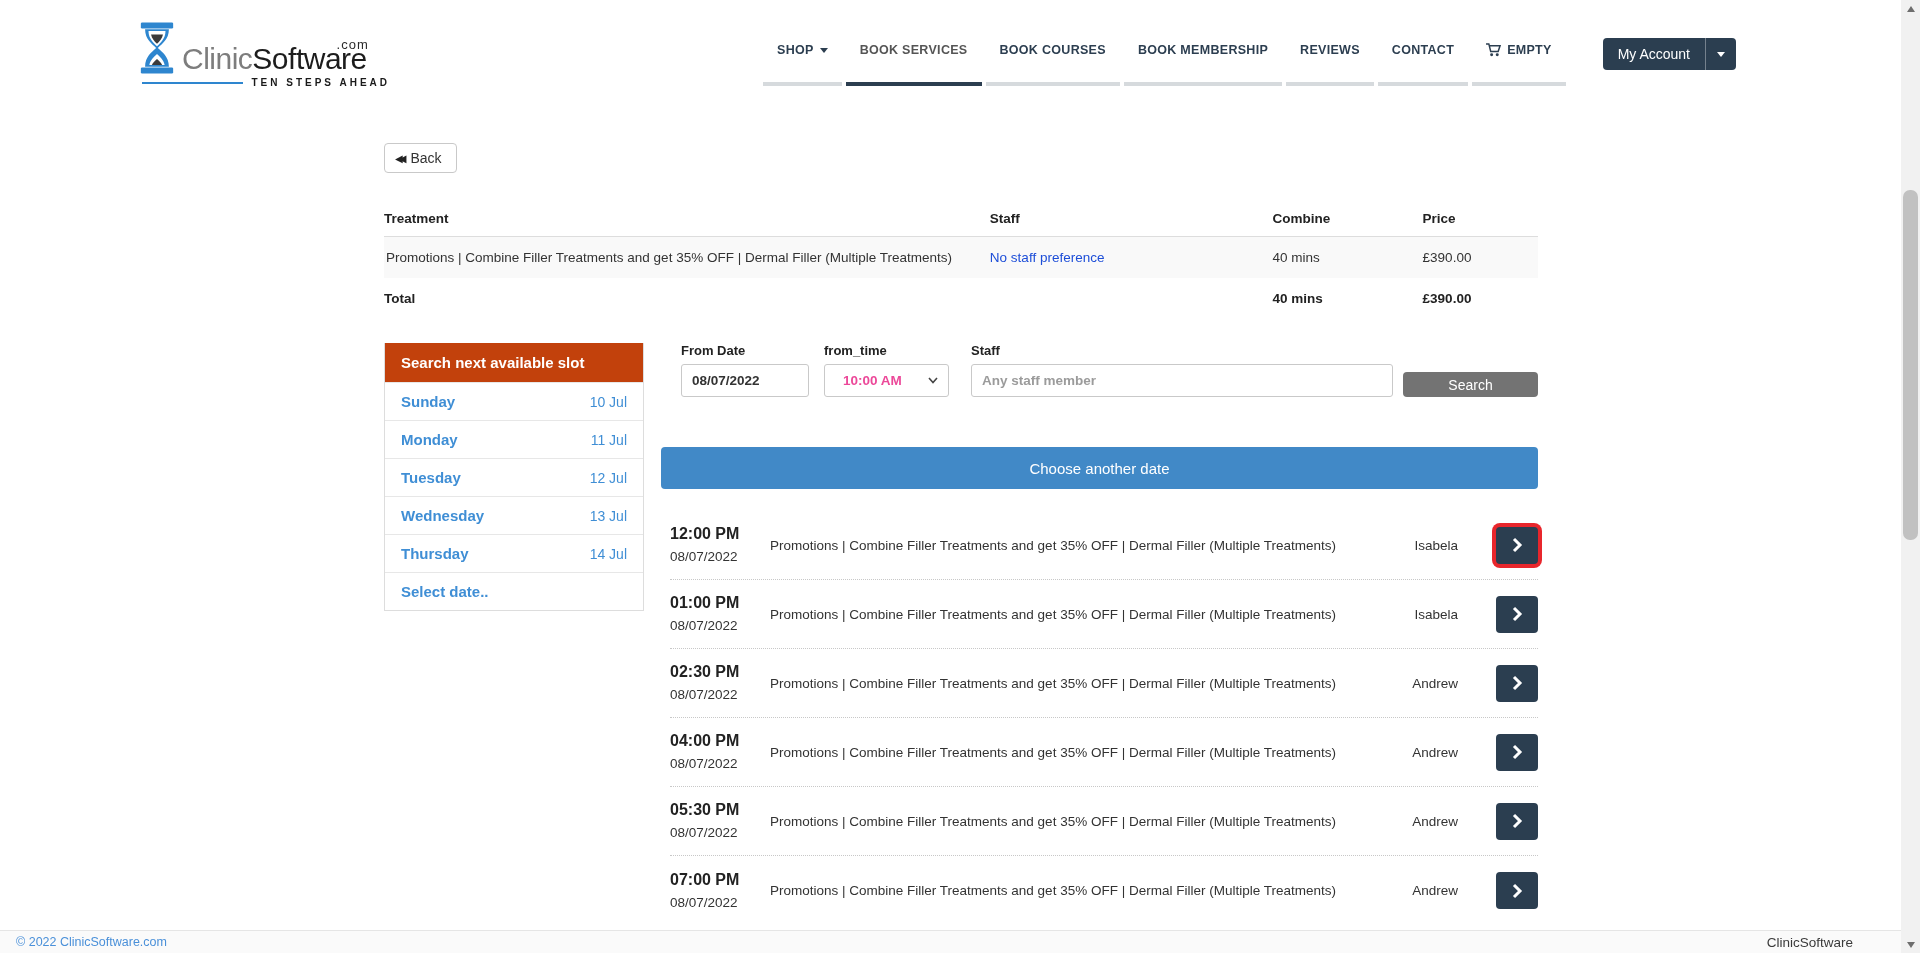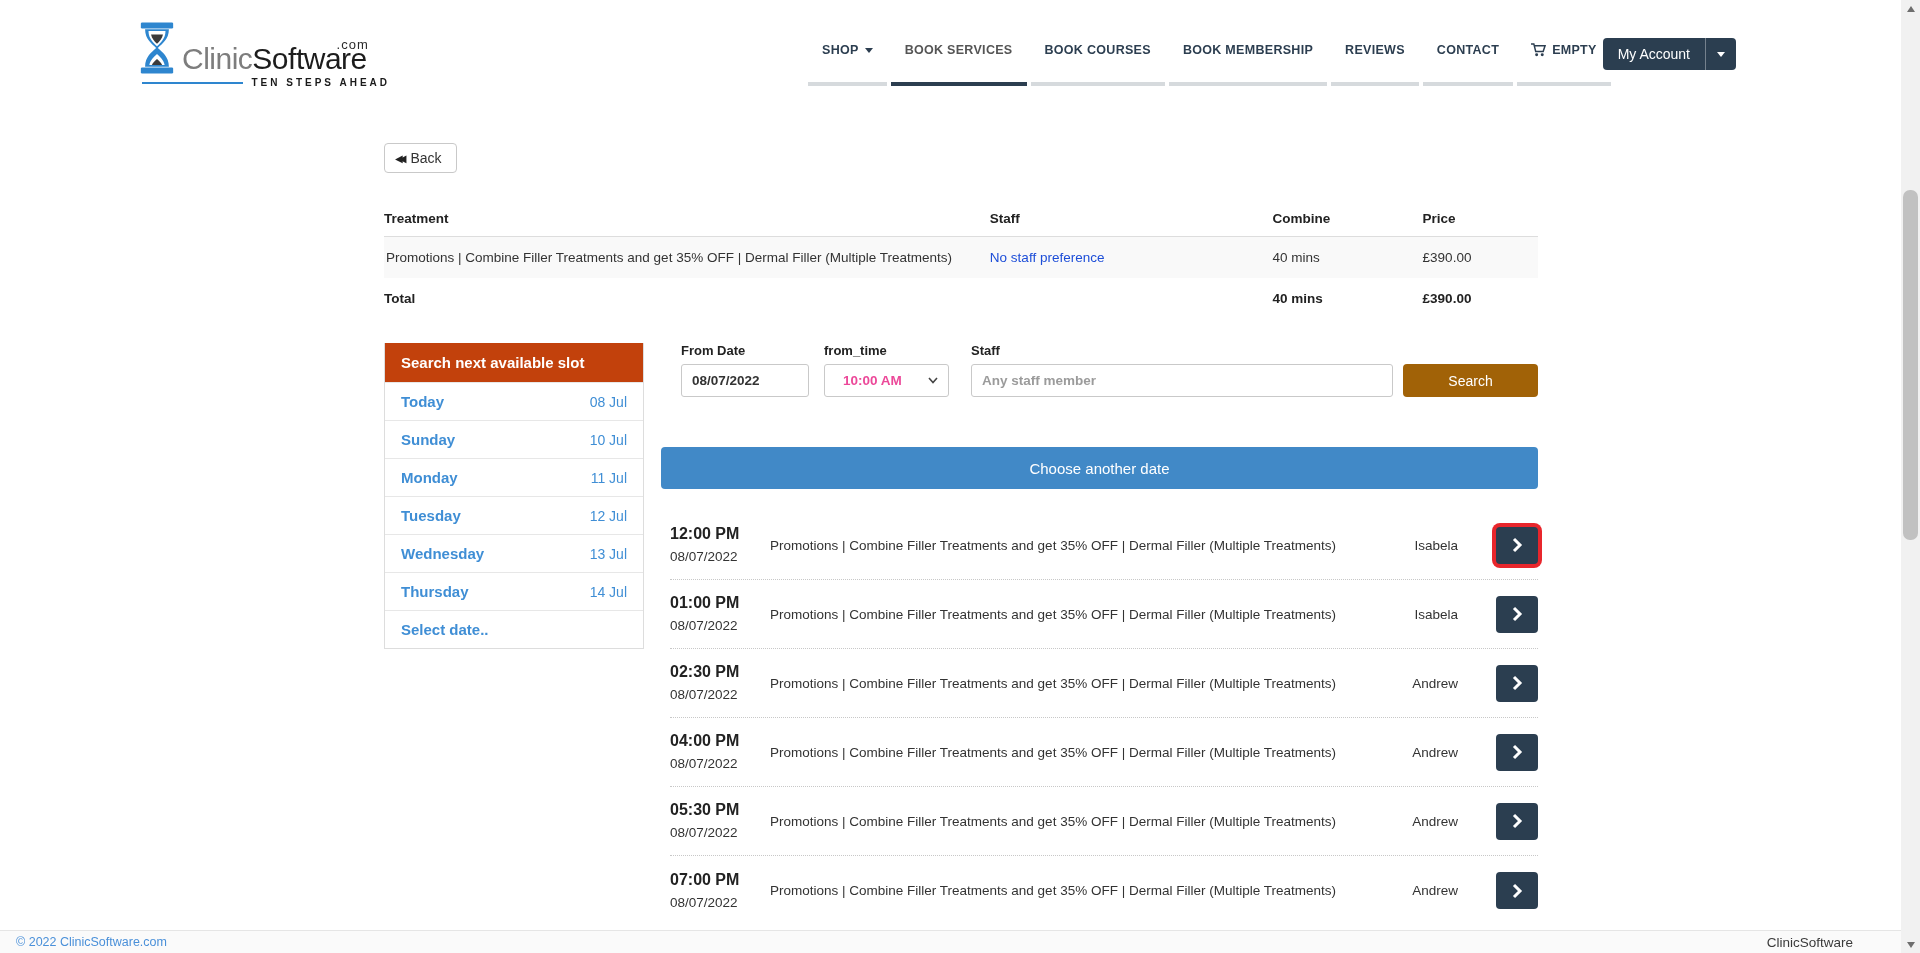--- a/index.html
+++ b/index.html
@@ -12,21 +12,21 @@
   .logo-row { display:flex; align-items:flex-end; }
   .logo-icon { width:34px; height:52px; margin-right:8px; }
   .wordmark { position:relative; font-size:30px; letter-spacing:-0.5px; line-height:30px; white-space:nowrap; }
   .wm-clinic { color:#7d7d7d; }
   .wm-software { color:#1c1c1c; }
   .wm-tld { position:absolute; right:-2px; top:-14px; font-size:13px; color:#2b2b2b; letter-spacing:1px; }
   .logo-tagline { display:flex; align-items:center; margin-top:3px; margin-left:2px; }
   .logo-tagline .tagline-line { flex:1; height:2px; background:#2e86cf; margin-right:8px; }
   .logo-tagline .tagline-text { font-size:10px; font-weight:bold; letter-spacing:3px; color:#1a1a1a; white-space:nowrap; }
 
-  .nav { position:absolute; left:808px; top:34px; display:flex; align-items:flex-end; }
+  .nav { position:absolute; left:763px; top:34px; display:flex; align-items:flex-end; }
   .nav-item { display:flex; align-items:center; gap:6px; padding:0 14px 16px 14px; margin-right:4px;
               font-size:12.5px; font-weight:bold; letter-spacing:0.3px; color:#2c3e50;
               border-bottom:4px solid #d6dadd; cursor:pointer; white-space:nowrap; height:52px; }
   .nav-item.active { border-bottom-color:#2c3e50; color:#555; }
   .caret-down { width:0; height:0; border-left:4px solid transparent; border-right:4px solid transparent;
                 border-top:5px solid #2c3e50; display:inline-block; }
   .cart-svg { width:15px; height:14px; }
 
   .account-btn { position:absolute; right:165px; top:38px; display:flex; background:#2b3e50;
                  border-radius:4px; color:#fff; overflow:hidden; cursor:pointer; }
@@ -75,21 +75,21 @@
                 font-size:13.5px; font-weight:bold; color:#333; outline:none;
                 font-family:"Liberation Sans", sans-serif; }
   .form-input::placeholder { color:#9b9b9b; font-weight:bold; }
   .g-date { width:128px; margin-right:15px; }
   .g-time { width:125px; margin-right:22px; }
   .g-staff { flex:1; margin-right:10px; }
   .fake-select { height:33px; border:1px solid #c9c9c9; border-radius:3px; display:flex;
                  align-items:center; justify-content:space-between; padding:0 10px 0 18px;
                  font-size:13.5px; font-weight:bold; color:#ec4899; cursor:pointer; background:#fff; }
   .select-chevron { width:10px; height:7px; }
-  .search-btn { width:135px; height:33px; background:#a16207; color:#fff; border:none;
+  .search-btn { width:135px; height:25px; background:#737373; color:#fff; border:none;
                 border-radius:4px; font-size:14px; cursor:pointer; font-family:"Liberation Sans", sans-serif; }
 
   .choose-date-btn { display:block; width:100%; margin-top:50px; height:42px; background:#4189c7;
                      color:#fff; border:none; border-radius:4px; font-size:15px; cursor:pointer;
                      font-family:"Liberation Sans", sans-serif; }
 
   
   .slot-list { margin-top:22px; padding-left:9px; }
   .slot-row { display:flex; align-items:center; height:69px; border-bottom:1px dotted #c8c8c8; }
   .slot-row:last-child { border-bottom:none; }
@@ -222,24 +222,20 @@
         <td>£390.00</td>
       </tr>
     </tbody>
   </table>
 
   <div class="main">
 
     <div class="slot-sidebar">
       <div class="slot-sidebar-header">Search next available slot</div>
       <div class="slot-day-row">
-        <span class="slot-day">Today</span>
-        <span class="slot-date">08 Jul</span>
-      </div>
-      <div class="slot-day-row">
         <span class="slot-day">Sunday</span>
         <span class="slot-date">10 Jul</span>
       </div>
       <div class="slot-day-row">
         <span class="slot-day">Monday</span>
         <span class="slot-date">11 Jul</span>
       </div>
       <div class="slot-day-row">
         <span class="slot-day">Tuesday</span>
         <span class="slot-date">12 Jul</span>

